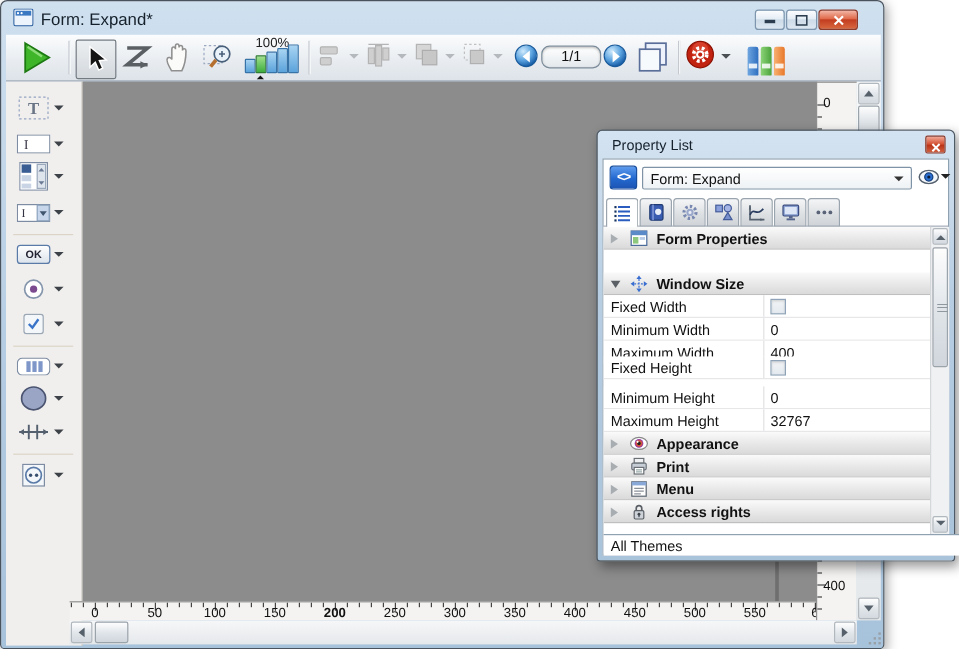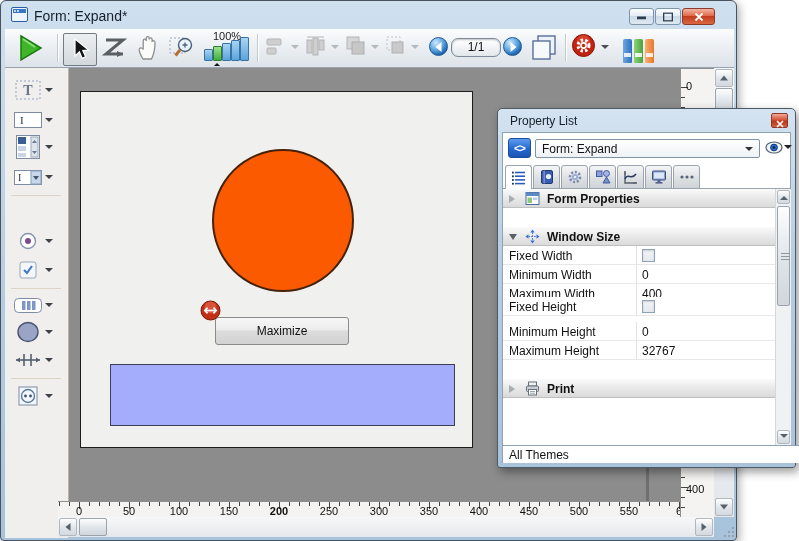--- a/index.html
+++ b/index.html
@@ -291,20 +291,27 @@
           <svg width="28" height="15" viewBox="0 0 28 15">
         <rect x="0.5" y="0.5" width="27" height="14" fill="#fff" stroke="#7d8ca2"></rect>
         <text x="4" y="11" font-size="10" font-family="Liberation Serif,serif" fill="#334">I</text>
         <rect x="17" y="1" width="10" height="13" fill="#c7d6ea" stroke="#8aa0bc"></rect>
         <path d="M22 6 l3 4 h-6 Z" fill="#40556e" transform="rotate(180 22 8)"></path>
           </svg>
         </div>
       <div class="pal-drop"></div>
     </div>
     <div class="pal-sep" style="top:127px;"></div>
+    <div class="pal-row" style="top:131px;">
+      <div class="pal-ic">
+          <div style="width:28px;height:16px;border:1px solid #5a7ba8;border-radius:3px;background:linear-gradient(#fefefe,#dde4ec);
+        font-size:9px;font-weight:bold;color:#223;text-align:center;line-height:14px;box-sizing:border-box;">OK</div>
+        </div>
+      <div class="pal-drop"></div>
+    </div>
     <div class="pal-row" style="top:160px;">
       <div class="pal-ic">
           <svg width="18" height="18" viewBox="0 0 18 18">
         <circle cx="9" cy="9" r="7.5" fill="#fff" stroke="#8596ac" stroke-width="1.4"></circle>
         <circle cx="9" cy="9" r="3" fill="#7b4a8f"></circle>
           </svg>
         </div>
       <div class="pal-drop"></div>
     </div>
     <div class="pal-row" style="top:189px;">
@@ -355,35 +362,20 @@
         <circle cx="10" cy="10" r="6.5" fill="none" stroke="#5a7aa8" stroke-width="1.4"></circle>
         <circle cx="7.5" cy="10" r="1.4" fill="#39506e"></circle>
             <circle cx="12.5" cy="10" r="1.4" fill="#39506e"></circle>
           </svg>
         </div>
       <div class="pal-drop"></div>
     </div>
   </div>
 
   <div id="canvas">
-    <div id="form">
-      <div id="obj-circle" style="background-color: rgb(251, 90, 0);"></div>
-      <div id="obj-button">Maximize</div>
-      <svg id="obj-badge" viewBox="0 0 21 21">
-        <circle cx="10.5" cy="10.5" r="9.5" fill="#c03018"></circle>
-        <circle cx="10.5" cy="10.5" r="9.5" fill="none" stroke="#7e1604"></circle>
-        <circle cx="10.5" cy="7.5" r="6" fill="#e86a50" opacity=".6"></circle>
-        <g stroke="#fff" stroke-width="1.7" fill="none">
-          <line x1="5.2" y1="10.5" x2="15.8" y2="10.5"></line>
-          <path d="M7.6 7.6 L4.8 10.5 L7.6 13.4"></path>
-          <path d="M13.4 7.6 L16.2 10.5 L13.4 13.4"></path>
-        </g>
-      </svg>
-      <div id="obj-rect" style="background-color: rgb(163, 173, 251);"></div>
-    </div>
     <div id="boundary-line"></div>
   </div>
 
   <div id="vruler">
       <i class="vtick" style="top: 18px; width: 7px;"></i>
       <i class="vtick" style="top: 28px; width: 4px;"></i>
       <i class="vtick" style="top: 38px; width: 4px;"></i>
       <i class="vtick" style="top: 48px; width: 4px;"></i>
       <i class="vtick" style="top: 58px; width: 4px;"></i>
       <i class="vtick" style="top: 68px; width: 7px;"></i>
@@ -657,34 +649,72 @@
         <span class="lbl">Minimum Height</span>
         <span class="vline"></span>
           <span class="val">0</span>
       </div>
       <div class="pl-row" style="top:152px;">
         <span class="lbl">Maximum Height</span>
         <span class="vline"></span>
           <span class="val">32767</span>
       </div>
 
+      <div class="pl-sec" style="top:171px;">
+        <i class="arr col"></i>
+        <svg class="sic" viewBox="0 0 15 15">
+          <defs>
+              <radialGradient id="rbow">
+                <stop offset="0" stop-color="#f8e24a"></stop>
+                <stop offset=".5" stop-color="#e85a2a"></stop>
+                <stop offset="1" stop-color="#8a3ab0"></stop>
+              </radialGradient>
+            </defs>
+          <ellipse cx="7.5" cy="7.5" rx="7" ry="5" fill="#fff" stroke="#888"></ellipse>
+          <circle cx="7.5" cy="7.5" r="3.6" fill="url(#rbow)"></circle>
+          <circle cx="7.5" cy="7.5" r="1.5" fill="#222"></circle>
+          <circle cx="6.3" cy="6.2" r="0.9" fill="#fff"></circle>
+          </svg>
+        <span class="stx">Appearance</span>
+      </div>
 
       <div class="pl-sec" style="top:190px;">
         <i class="arr col"></i>
         <svg class="sic" viewBox="0 0 15 15">
           <rect x="3.5" y="1" width="8" height="4" fill="#eef0f2" stroke="#6a7076"></rect>
           <rect x="1.5" y="5" width="12" height="5.5" rx="1" fill="#c8ced6" stroke="#6a7076"></rect>
           <rect x="3.5" y="8.5" width="8" height="5.5" fill="#fff" stroke="#6a7076"></rect>
           <line x1="5" y1="10.5" x2="10" y2="10.5" stroke="#9aa"></line>
             <line x1="5" y1="12.2" x2="10" y2="12.2" stroke="#9aa"></line>
           </svg>
         <span class="stx">Print</span>
       </div>
 
-
+      <div class="pl-sec" style="top:209px;">
+        <i class="arr col"></i>
+        <svg class="sic" viewBox="0 0 15 15">
+          <rect x="1.5" y="1.5" width="12" height="12" fill="#fff" stroke="#5a6470"></rect>
+          <rect x="1.5" y="1.5" width="12" height="3" fill="#88a8d8"></rect>
+          <line x1="3.5" y1="7" x2="11.5" y2="7" stroke="#8a9098"></line>
+          <line x1="3.5" y1="9.3" x2="11.5" y2="9.3" stroke="#8a9098"></line>
+          <line x1="3.5" y1="11.6" x2="9" y2="11.6" stroke="#8a9098"></line>
+          </svg>
+        <span class="stx">Menu</span>
+      </div>
+
+      <div class="pl-sec" style="top:228px;">
+        <i class="arr col"></i>
+        <svg class="sic" viewBox="0 0 15 15">
+          <rect x="3.5" y="6.5" width="8" height="7" rx="1" fill="#cdd2d9" stroke="#5a6066"></rect>
+          <path d="M5.2 6.5 V4.6 a2.3 2.3 0 0 1 4.6 0 V6.5" fill="none" stroke="#5a6066" stroke-width="1.4"></path>
+          <circle cx="7.5" cy="9.5" r="1.2" fill="#40464c"></circle>
+            <rect x="7" y="10" width="1" height="2" fill="#40464c"></rect>
+          </svg>
+        <span class="stx">Access rights</span>
+      </div>
     </div>
 
     <div id="pl-scroll">
       <div class="sbtn" style="left:1px;top:1px;width:13px;height:14px;">
         <i style="border-bottom:4px solid #57616b;margin-top:-1px;"></i>
         </div>
       <div class="thumb" style="left:1px;top:17px;width:13px;height:100px;">
         <div class="griplines" style="top:46px;"></div>
         </div>
       <div class="sbtn" style="left:1px;top:241px;width:13px;height:14px;">

